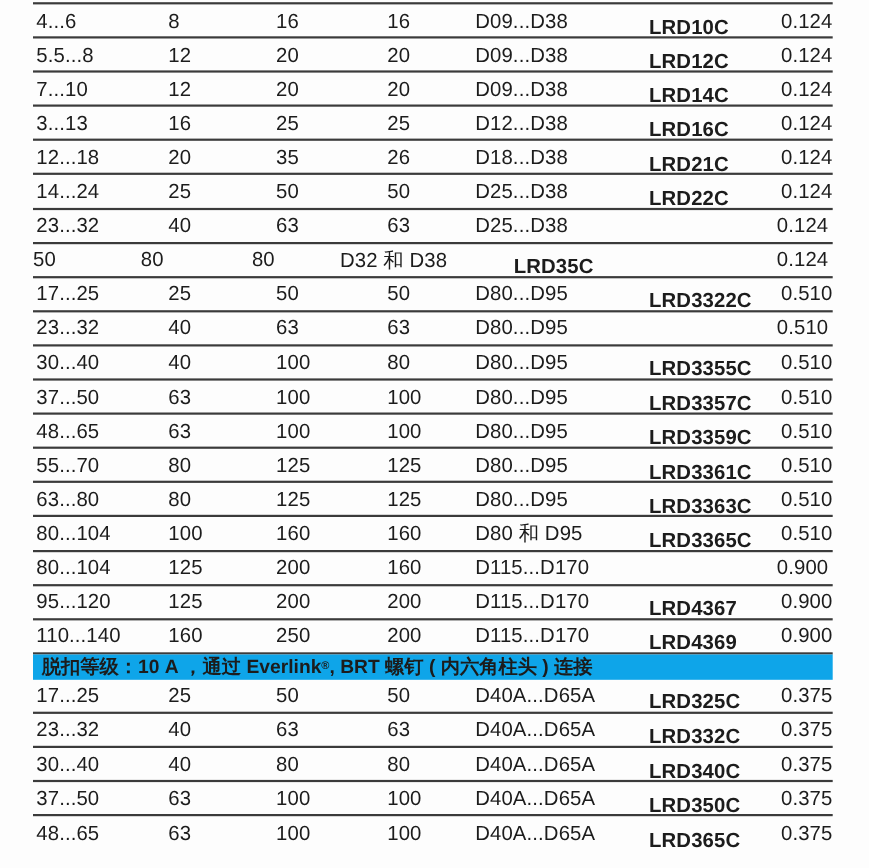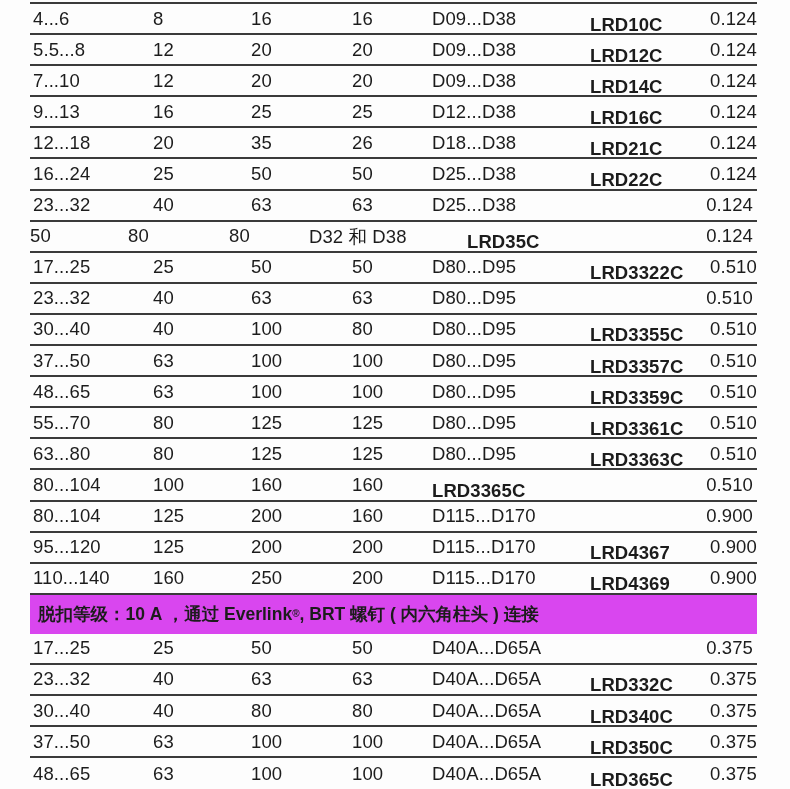--- a/index.html
+++ b/index.html
@@ -45,23 +45,23 @@
   .c1 { width: 123px; padding-left: 3px; box-sizing: border-box; }
   .c2 { width: 98px; }
   .c3 { width: 101px; }
   .c4 { width: 80px; }
   .c5 { width: 158px; }
   .c6 { width: 120px; font-weight: bold; margin-top: 12px; }
   .c7 { flex: 1 1 auto; text-align: right; padding-right: 4px; box-sizing: border-box; }
   .separator-row {
     display: flex;
     align-items: center;
-    height: 39px;
+    height: 23px;
     box-sizing: border-box;
-    background: #d946ef;
+    background: #0ea5e9;
     padding-left: 8px;
     font-size: 17.5px;
     font-weight: bold;
     white-space: nowrap;
   }
   .separator-row sup {
     font-size: 10px;
     vertical-align: super;
     line-height: 0;
   }
@@ -92,39 +92,39 @@
       <div class="row">
         <div class="cell c1">7...10</div>
         <div class="cell c2">12</div>
         <div class="cell c3">20</div>
         <div class="cell c4">20</div>
         <div class="cell c5">D09...D38</div>
         <div class="cell c6">LRD14C</div>
         <div class="cell c7">0.124</div>
       </div>
       <div class="row">
-        <div class="cell c1">9...13</div>
+        <div class="cell c1">3...13</div>
         <div class="cell c2">16</div>
         <div class="cell c3">25</div>
         <div class="cell c4">25</div>
         <div class="cell c5">D12...D38</div>
         <div class="cell c6">LRD16C</div>
         <div class="cell c7">0.124</div>
       </div>
       <div class="row">
         <div class="cell c1">12...18</div>
         <div class="cell c2">20</div>
         <div class="cell c3">35</div>
         <div class="cell c4">26</div>
         <div class="cell c5">D18...D38</div>
         <div class="cell c6">LRD21C</div>
         <div class="cell c7">0.124</div>
       </div>
       <div class="row">
-        <div class="cell c1">16...24</div>
+        <div class="cell c1">14...24</div>
         <div class="cell c2">25</div>
         <div class="cell c3">50</div>
         <div class="cell c4">50</div>
         <div class="cell c5">D25...D38</div>
         <div class="cell c6">LRD22C</div>
         <div class="cell c7">0.124</div>
       </div>
       <div class="row">
         <div class="cell c1">23...32</div>
         <div class="cell c2">40</div>
@@ -201,20 +201,21 @@
         <div class="cell c4">125</div>
         <div class="cell c5">D80...D95</div>
         <div class="cell c6">LRD3363C</div>
         <div class="cell c7">0.510</div>
       </div>
       <div class="row">
         <div class="cell c1">80...104</div>
         <div class="cell c2">100</div>
         <div class="cell c3">160</div>
         <div class="cell c4">160</div>
+        <div class="cell c5">D80 和 D95</div>
         <div class="cell c6">LRD3365C</div>
         <div class="cell c7">0.510</div>
       </div>
       <div class="row">
         <div class="cell c1">80...104</div>
         <div class="cell c2">125</div>
         <div class="cell c3">200</div>
         <div class="cell c4">160</div>
         <div class="cell c5">D115...D170</div>
         <div class="cell c7">0.900</div>
@@ -241,20 +242,21 @@
         <span>脱扣等级：10 A ，通过 Everlink</span>
         <sup>®</sup>
         <span>, BRT 螺钉 ( 内六角柱头 ) 连接</span>
       </div>
       <div class="row">
         <div class="cell c1">17...25</div>
         <div class="cell c2">25</div>
         <div class="cell c3">50</div>
         <div class="cell c4">50</div>
         <div class="cell c5">D40A...D65A</div>
+        <div class="cell c6">LRD325C</div>
         <div class="cell c7">0.375</div>
       </div>
       <div class="row">
         <div class="cell c1">23...32</div>
         <div class="cell c2">40</div>
         <div class="cell c3">63</div>
         <div class="cell c4">63</div>
         <div class="cell c5">D40A...D65A</div>
         <div class="cell c6">LRD332C</div>
         <div class="cell c7">0.375</div>

